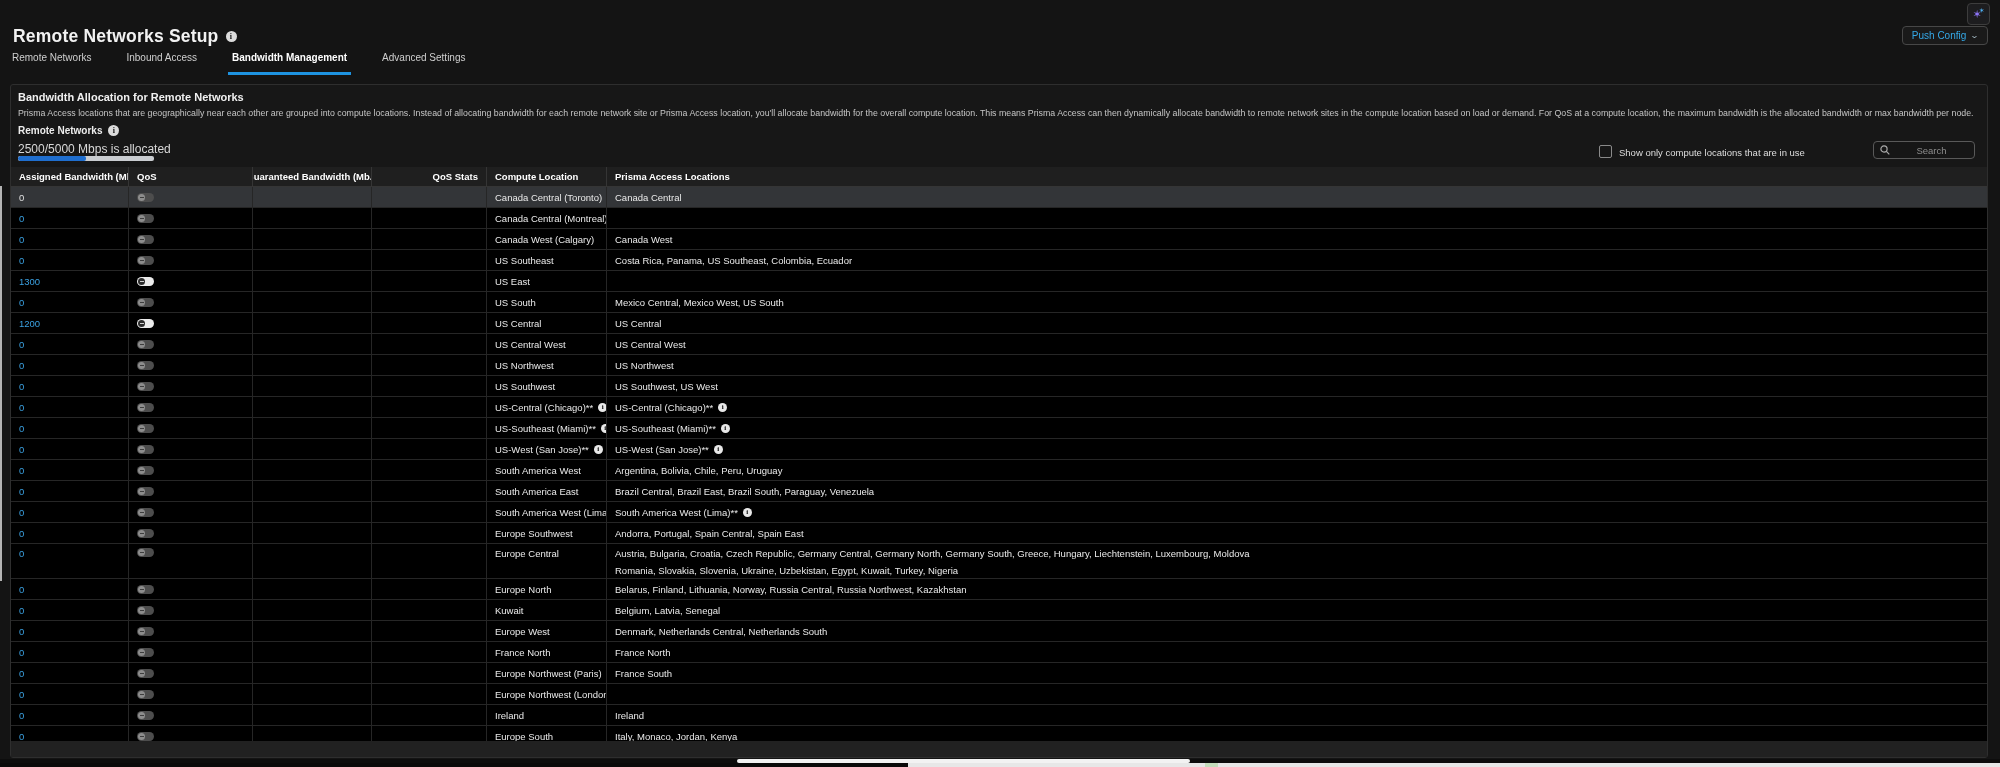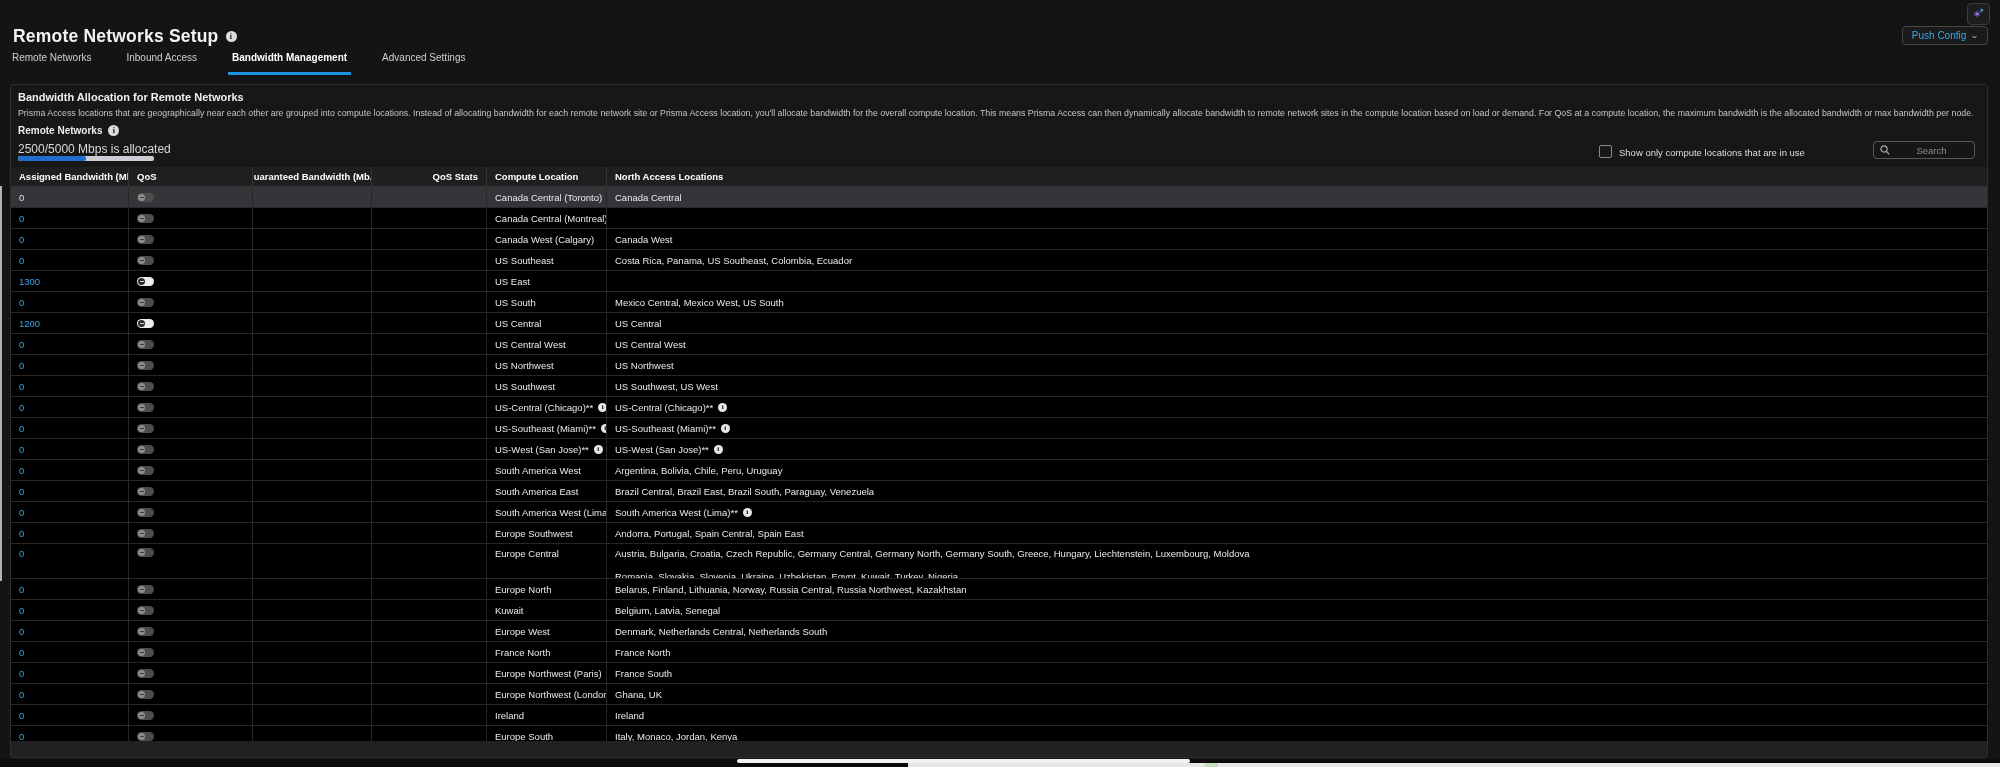--- a/index.html
+++ b/index.html
@@ -50,21 +50,21 @@
   .c-bw{width:118px;}.c-qos{width:124px;}.c-gbw{width:119px;justify-content:center;}.c-stats{width:115px;justify-content:flex-end;}
   .c-loc{width:120px;}.c-prisma{flex:1;border-right:none;}
   .cell .txt,.pl-line .txt{font-size:9.5px;color:#eaeaea;}
   .bw-val{font-size:9.5px;cursor:pointer;}
   .bw-val.link{color:#3ba2e3;}
   .bw-val.plain{color:#e0e0e0;cursor:default;}
   .info-dot{display:none;width:9px;height:9px;border-radius:50%;background:#e8e8e8;color:#000;font-size:7px;font-weight:bold;
     align-items:center;justify-content:center;margin-left:5px;flex:0 0 auto;font-family:"Liberation Serif",serif;}
   .info-dot.show{display:inline-flex;}
   .pl-line{display:flex;align-items:center;}
-  .pl-line2{font-size:9.5px;color:#eaeaea;margin-top:12px;display:none;}
+  .pl-line2{font-size:9.5px;color:#eaeaea;margin-top:6px;display:none;}
   .trow.tall .pl-line2{display:block;}
   .c-prisma .wrap{display:flex;flex-direction:column;justify-content:center;}
   .toggle{width:17px;height:9px;border-radius:5px;background:#4d4d4d;position:relative;display:inline-block;cursor:pointer;}
   .toggle .knob{position:absolute;left:1px;top:1px;width:7px;height:7px;border-radius:50%;background:#8d8d8d;}
   .toggle .knob::after{content:"";position:absolute;left:1.5px;top:3px;width:4px;height:1px;background:#3e3e3e;}
   .toggle.on{background:#ececec;}
   .toggle.on .knob{background:#2c2c2c;}
   .toggle.on .knob::after{background:#cfcfcf;}
   #tfoot-band{top:656px;left:0;right:0;bottom:0;background:#212121;}
   
@@ -125,21 +125,21 @@
     </svg>
     <input id="search-input" placeholder="Search" style="">
   </div>
 
   <div class="abs" id="thead">
     <div class="hcell c-bw">Assigned Bandwidth (Mbps)</div>
     <div class="hcell c-qos">QoS</div>
     <div class="hcell c-gbw">Guaranteed Bandwidth (Mb...</div>
     <div class="hcell c-stats">QoS Stats</div>
     <div class="hcell c-loc">Compute Location</div>
-    <div class="hcell c-prisma">North Access Locations</div>
+    <div class="hcell c-prisma">Prisma Access Locations</div>
   </div>
 
   <div class="abs" id="tbody">
       <div class="trow selected">
     <div class="cell c-bw">
       <span class="bw-val plain">0</span>
     </div>
     <div class="cell c-qos">
       <span class="toggle">
             <span class="knob"></span>
@@ -700,29 +700,20 @@
     <div class="cell c-qos">
       <span class="toggle">
             <span class="knob"></span>
           </span>
     </div>
     <div class="cell c-gbw"></div>
     <div class="cell c-stats"></div>
     <div class="cell c-loc">
       <span class="txt">Europe Northwest (London)</span>
 
-    </div>
-    <div class="cell c-prisma">
-      <div class="wrap">
-        <div class="pl-line">
-          <span class="txt">Ghana, UK</span>
-
-        </div>
-
-      </div>
     </div>
   </div>
       <div class="trow">
     <div class="cell c-bw">
       <span class="bw-val link">0</span>
     </div>
     <div class="cell c-qos">
       <span class="toggle">
             <span class="knob"></span>
           </span>

